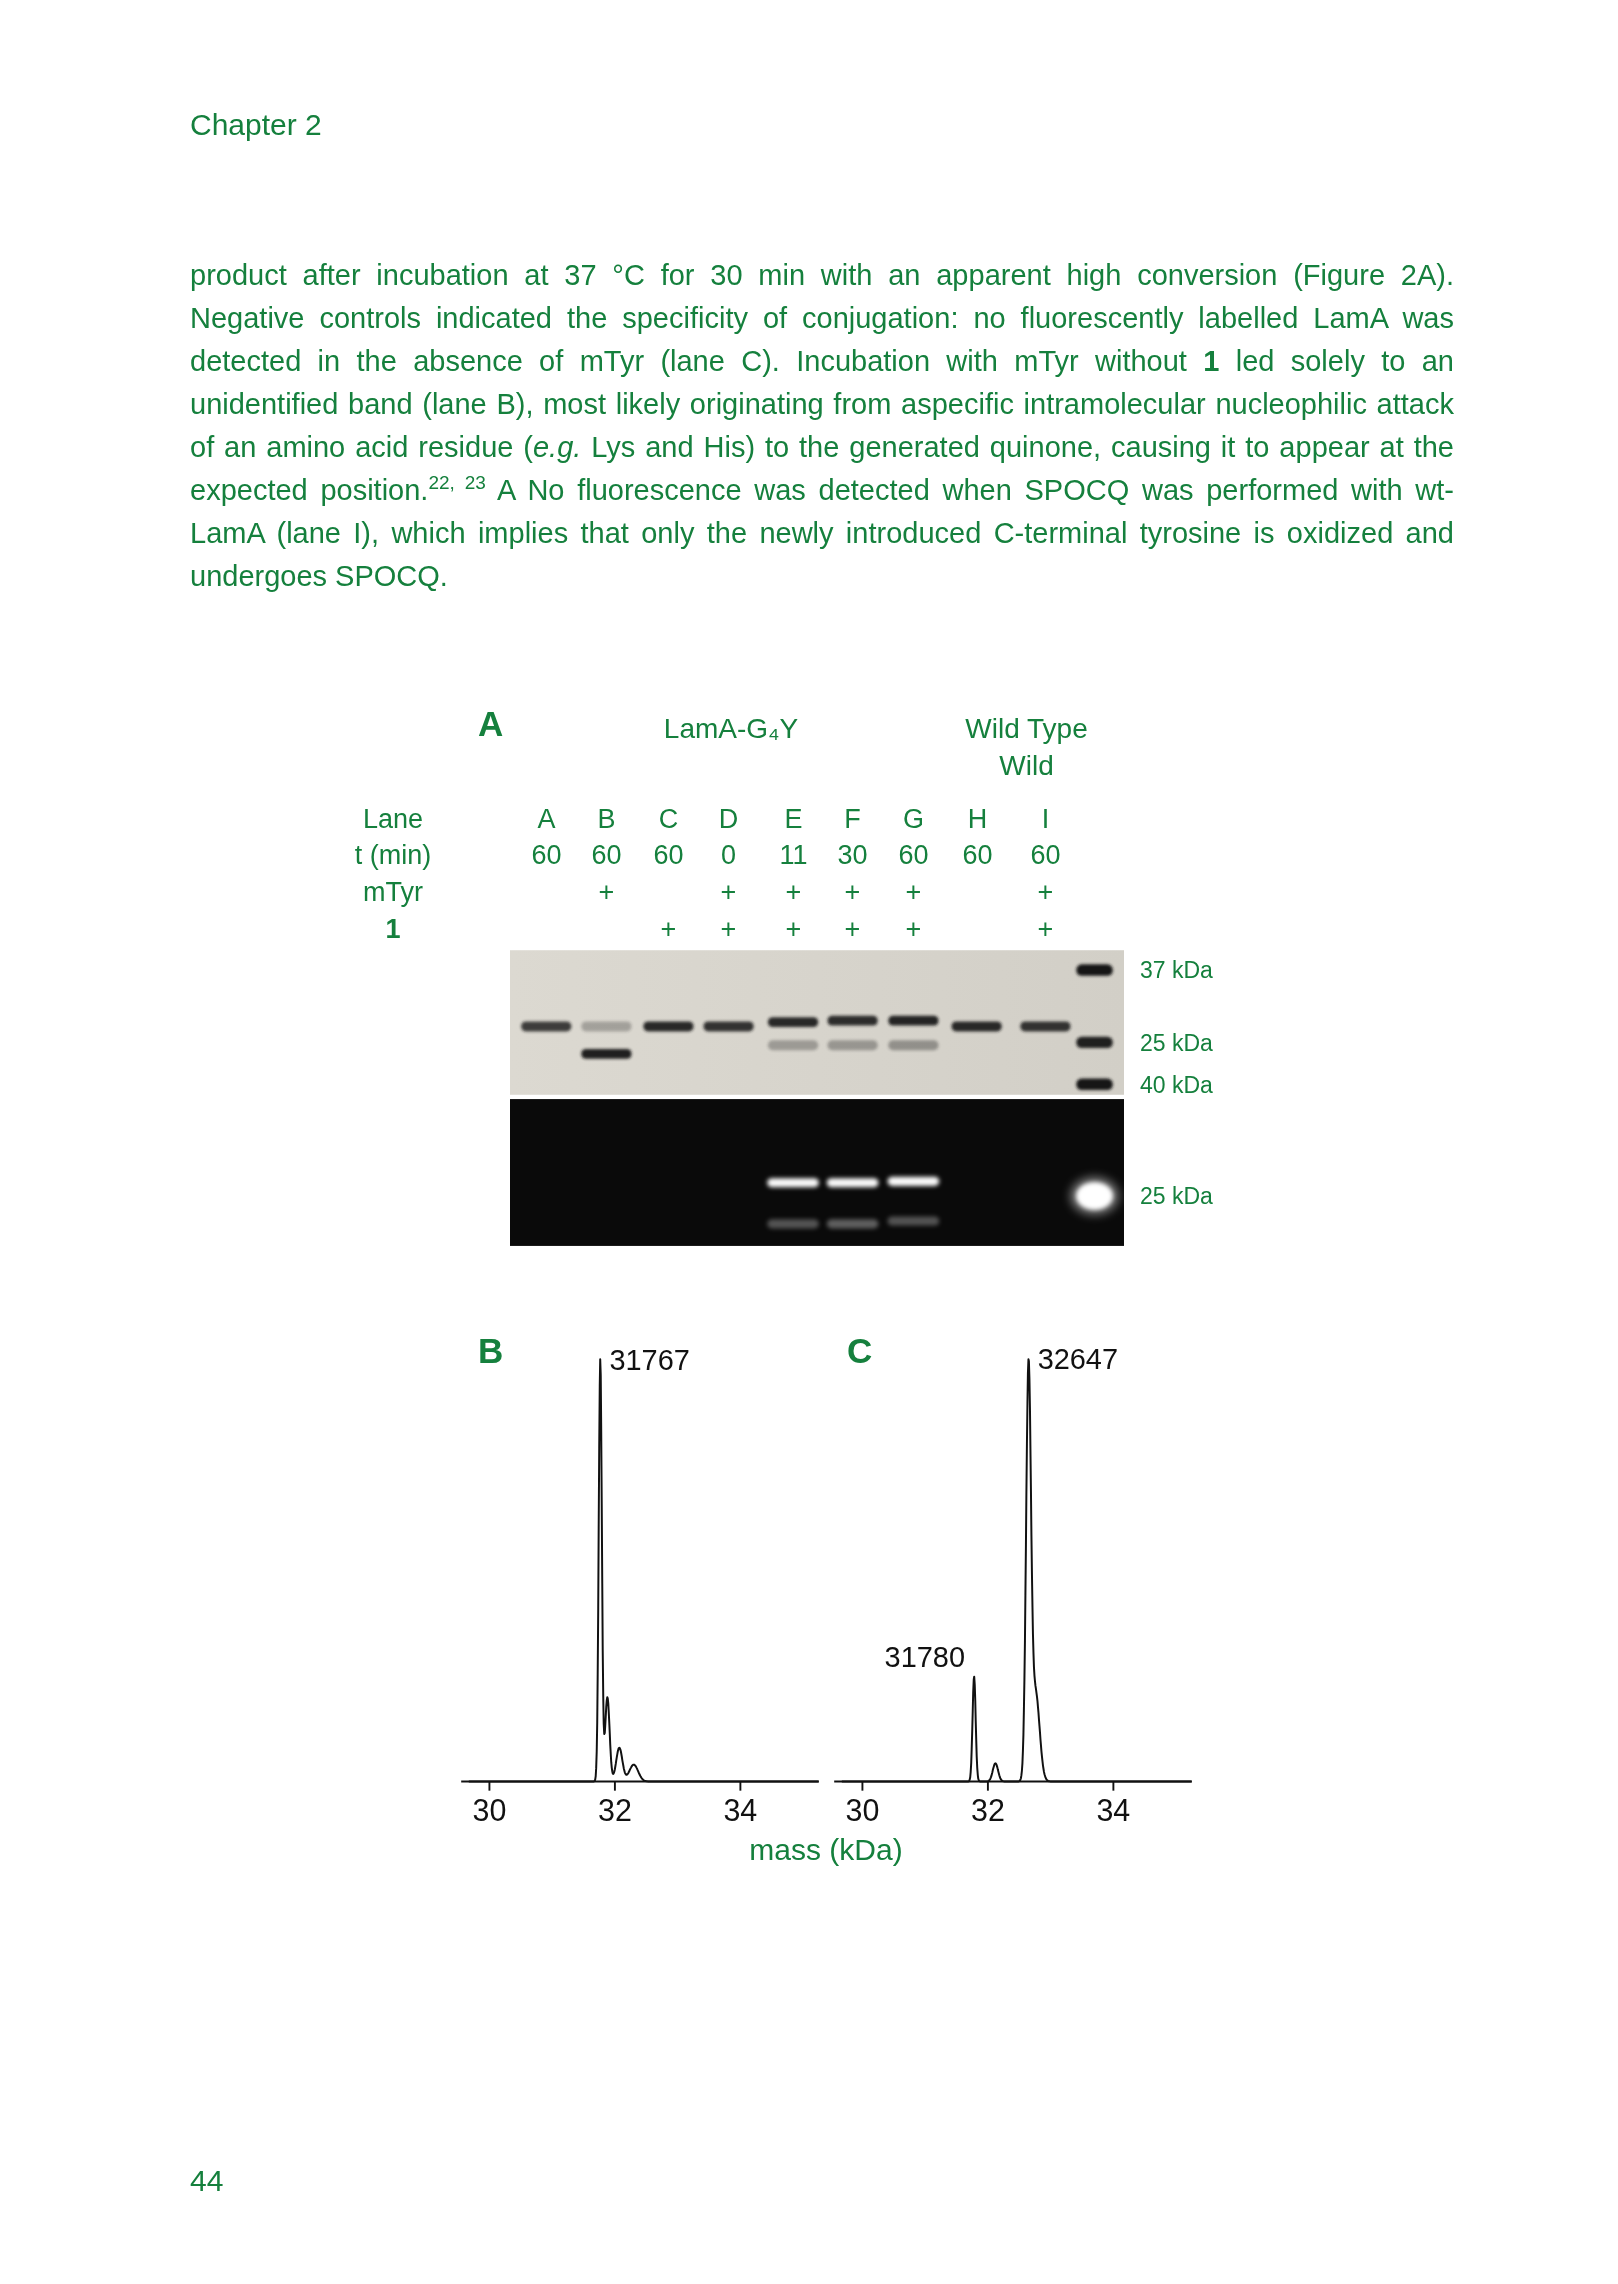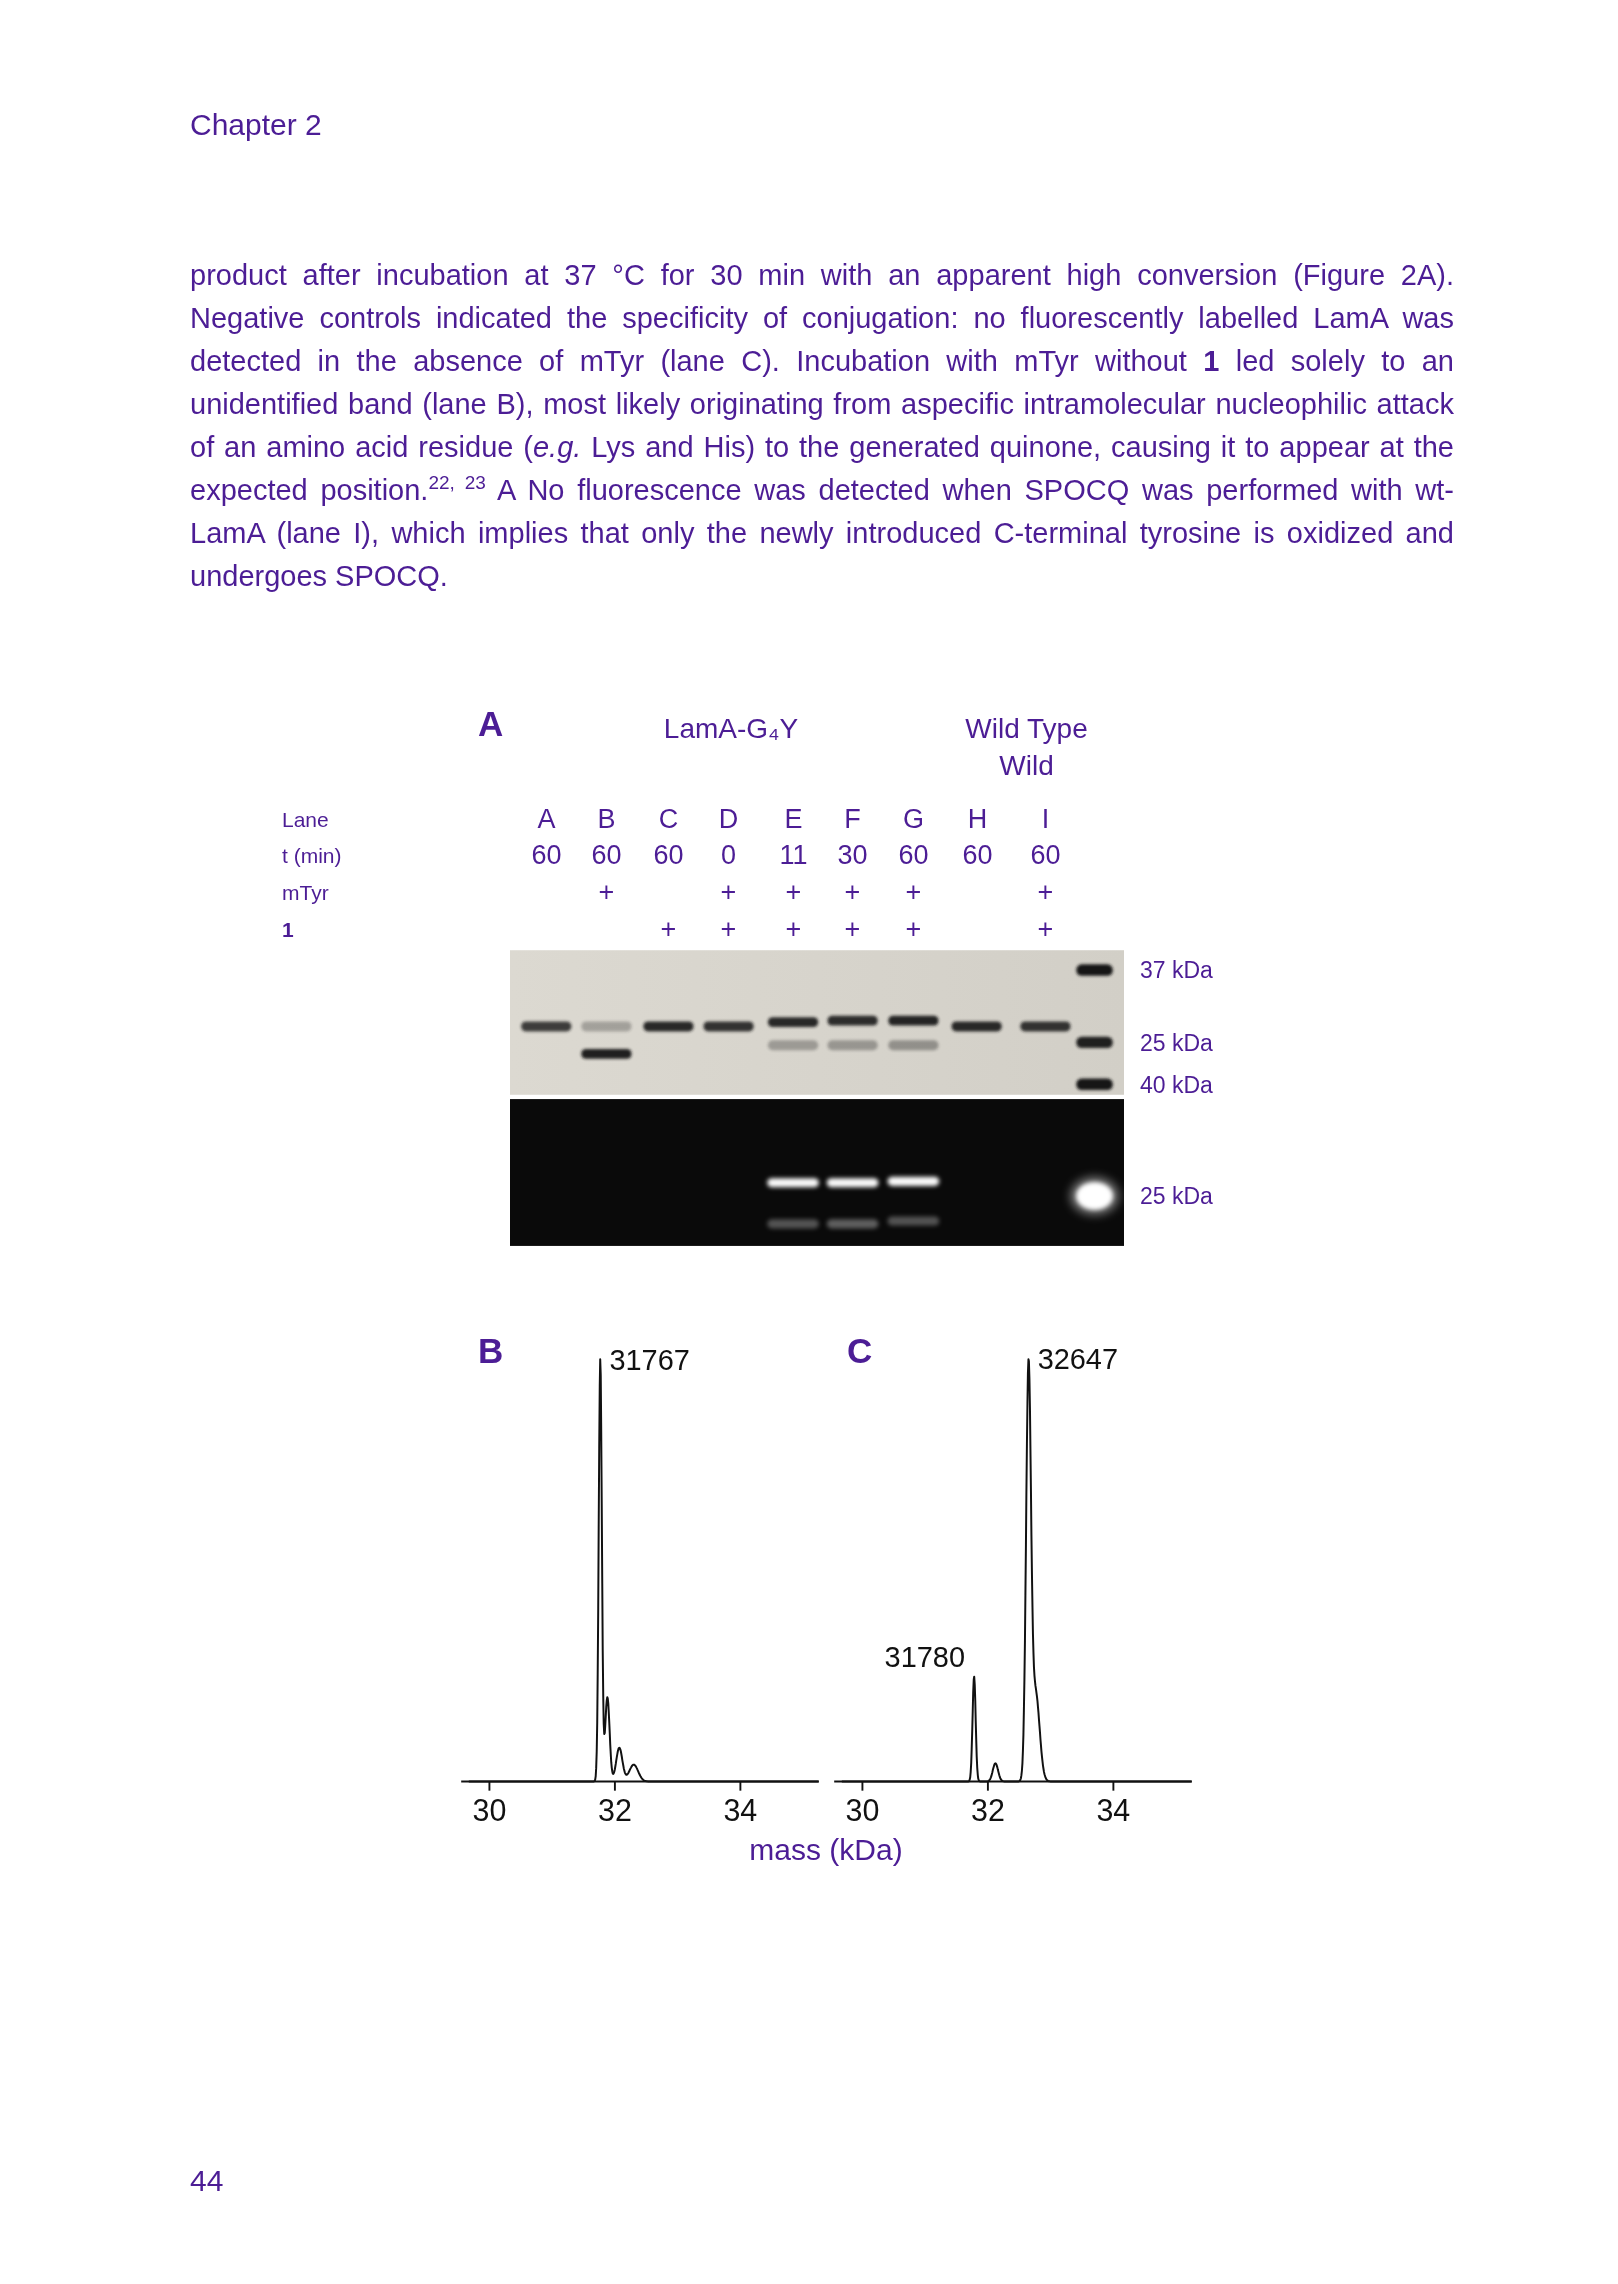--- a/index.html
+++ b/index.html
@@ -1,29 +1,29 @@
 <!DOCTYPE html>
 <html style="font-size:12px"><head>
 <meta charset="utf-8">
 <style>
   html,body{margin:0;padding:0;background:#9a9a9a;}
   .page{
     position:relative;width:1619px;height:2284px;background:#ffffff;
-    font-family:"Liberation Sans","DejaVu Sans",sans-serif;color:#4c1d95;
+    font-family:"Liberation Sans","DejaVu Sans",sans-serif;color:#15803d;
     overflow:hidden;margin:0 auto;
   }
   .chapter-header{position:absolute;left:190px;top:108px;font-size:30px;}
   .body-text{
     position:absolute;left:190px;top:254px;width:1264px;margin:0;
     font-size:29px;line-height:43px;text-align:justify;
   }
   .body-text sup{font-size:19px;line-height:0;vertical-align:super;}
   .panel-label{position:absolute;font-size:35px;font-weight:bold;}
   .group-header{position:absolute;font-size:28px;text-align:center;line-height:37px;}
-  .row-header{position:absolute;font-size:21px;text-align:left;height:37px;line-height:37px;}
+  .row-header{position:absolute;font-size:27px;text-align:center;height:37px;line-height:37px;}
   .lane-cell{position:absolute;font-size:27px;text-align:center;height:37px;line-height:37px;}
   .gel{position:absolute;}
   .marker-label{position:absolute;font-size:23px;line-height:30px;}
   .chart{position:absolute;}
   .x-axis-label{position:absolute;font-size:30px;text-align:center;}
   .caption{
     position:absolute;left:190px;top:1943px;width:1264px;margin:0;
     font-size:26px;line-height:43px;text-align:justify;
   }
   .page-number{position:absolute;left:190px;top:2164px;font-size:30px;}

